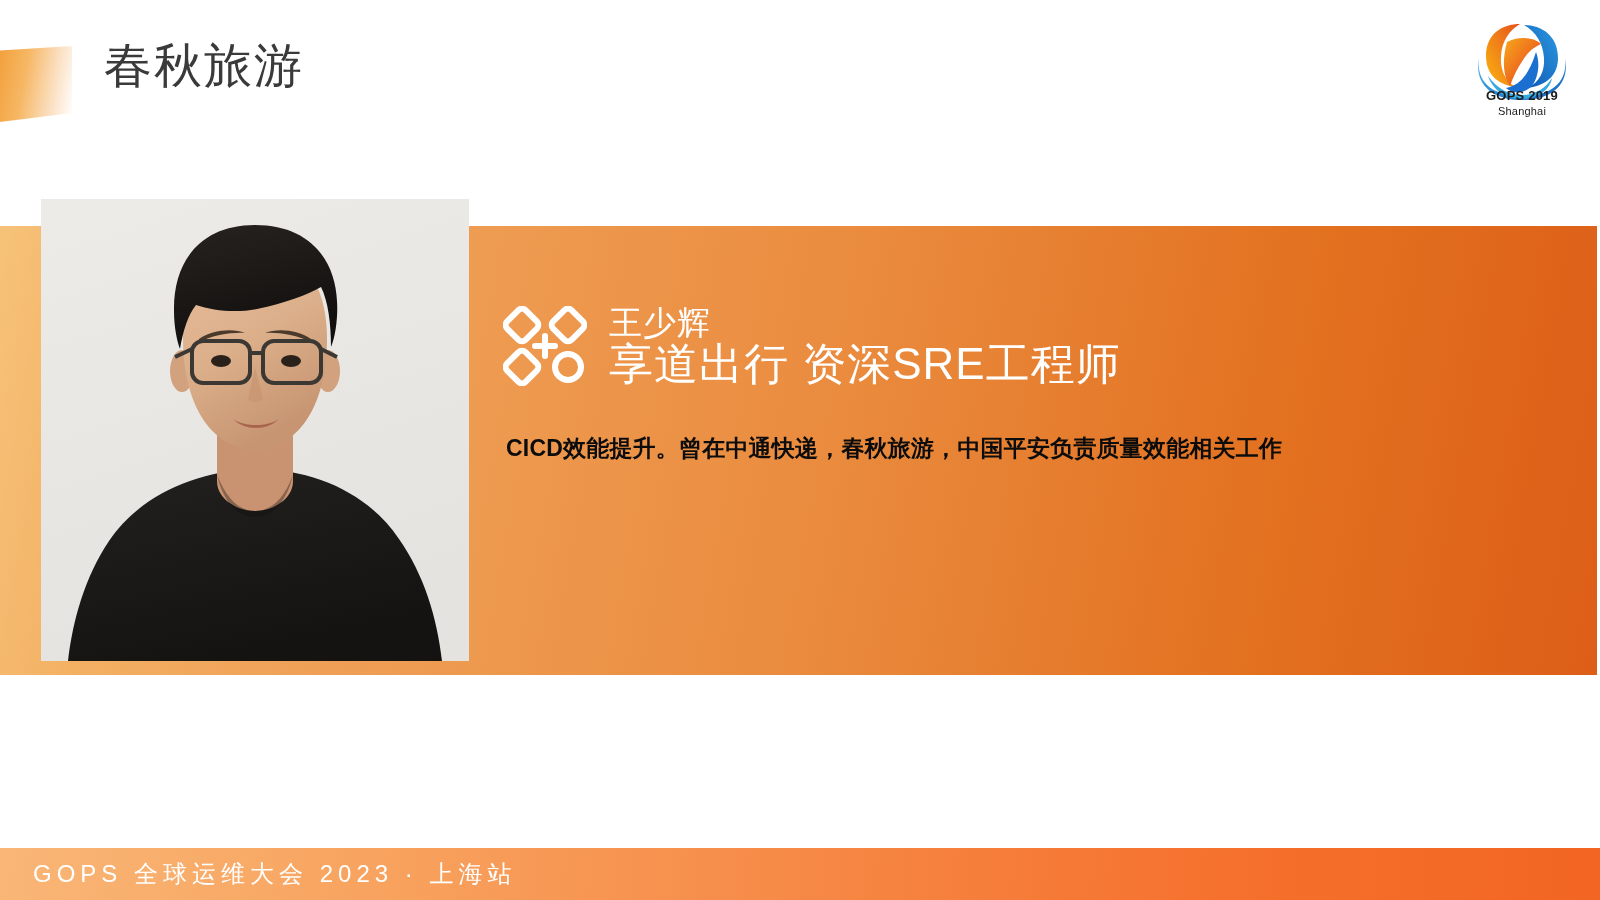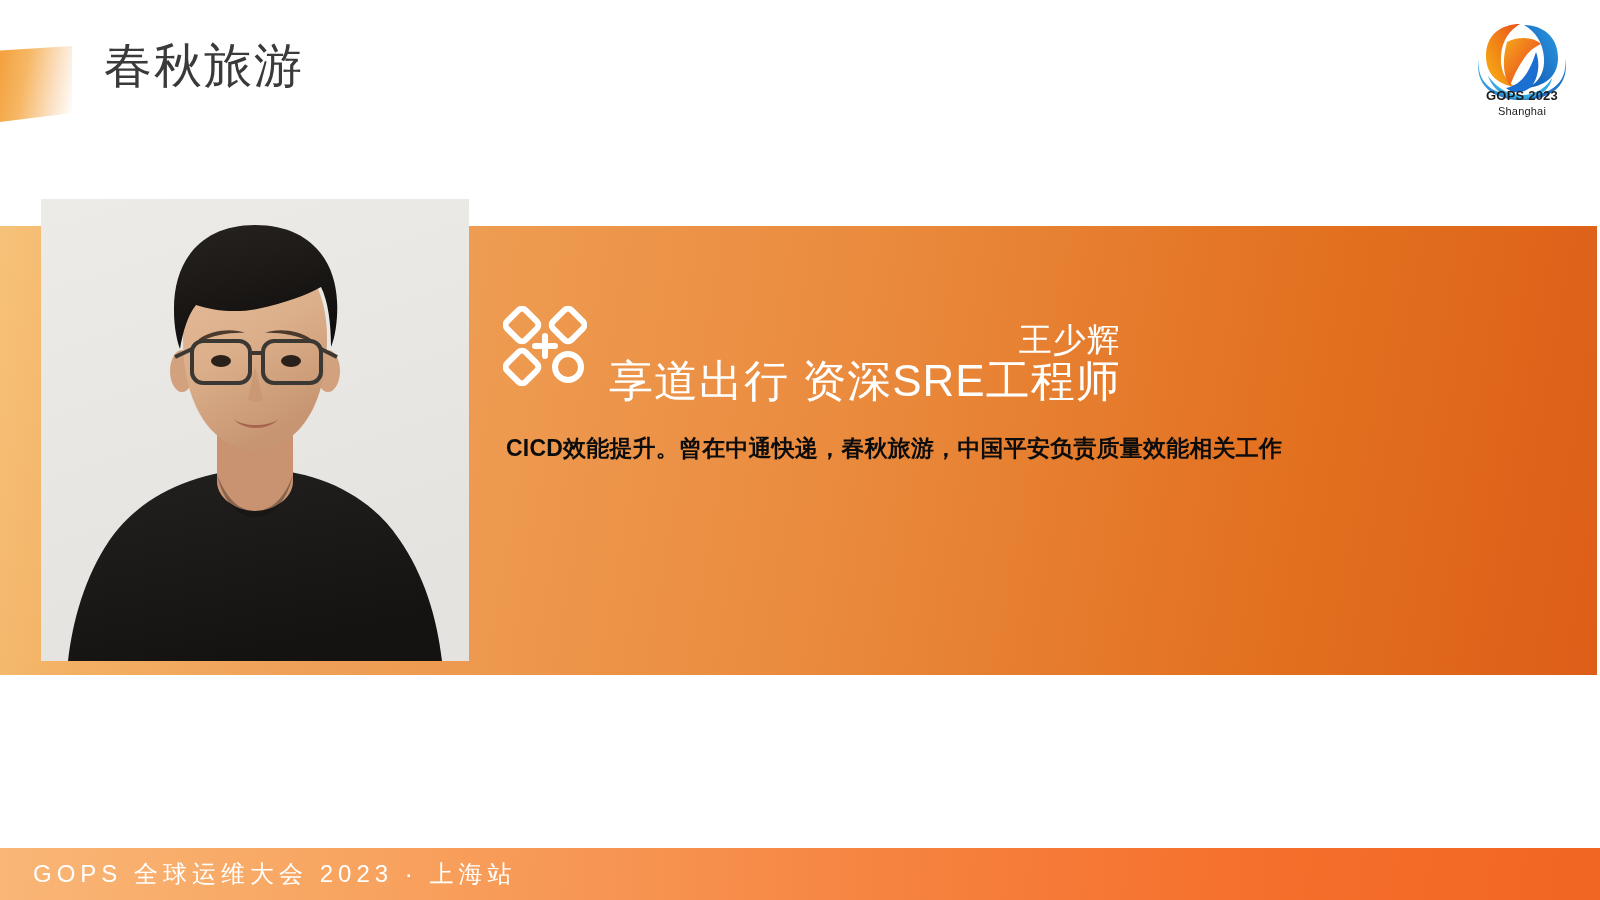--- a/index.html
+++ b/index.html
@@ -84,23 +84,22 @@
   .person-icon {
     position: absolute;
     left: 503px;
     top: 306px;
     width: 84px;
     height: 80px;
   }
   .person-name-block {
     position: absolute;
     left: 609px;
-    top: 320px;
+    top: 303px;
     color: #ffffff;
-    text-align: right;
   }
   .person-name {
     font-size: 33px;
     line-height: 40px;
     letter-spacing: 1px;
     white-space: nowrap;
   }
   .person-role {
     font-size: 44px;
     line-height: 42px;
@@ -174,21 +173,21 @@
     <path d="M20 40 C20 18 36 8 54 8 C44 14 36 24 35 40 C34 54 39 64 49 71 C30 68 20 57 20 40 Z" fill="url(#gOrange2)"></path>
 
     <path d="M92 42 C92 20 76 9 58 9 C70 16 77 27 78 42 C79 56 73 66 62 72 C82 69 92 58 92 42 Z" fill="url(#gBlueB)"></path>
 
     <path d="M41 26 C52 20 68 21 75 28 C68 31 62 36 57 44 C51 53 47 61 44 70 C37 60 36 44 41 26 Z" fill="url(#gOrange)"></path>
 
     <path d="M70 36 C74 46 73 60 66 70 C58 78 46 78 40 72 C50 70 57 64 62 55 C66 48 68 42 70 36 Z" fill="#1B6FD0"></path>
 
     <path d="M22 60 C32 74 46 80 58 79 C70 78 80 72 86 62 C84 74 72 82 57 83 C40 84 27 74 22 60 Z" fill="#36A9E1"></path>
   </svg>
-  <div class="logo-text line1">GOPS 2023</div>
+  <div class="logo-text line1">GOPS 2019</div>
   <div class="logo-text line2">Shanghai</div>
 </div>
 
 <div class="band"></div>
 
 <div class="photo">
   <svg width="428" height="462" viewBox="0 0 428 462">
     <defs>
       <linearGradient id="bgGrad" x1="0" y1="0" x2="0.3" y2="1">
         <stop offset="0%" stop-color="#EDEBE8"></stop>

